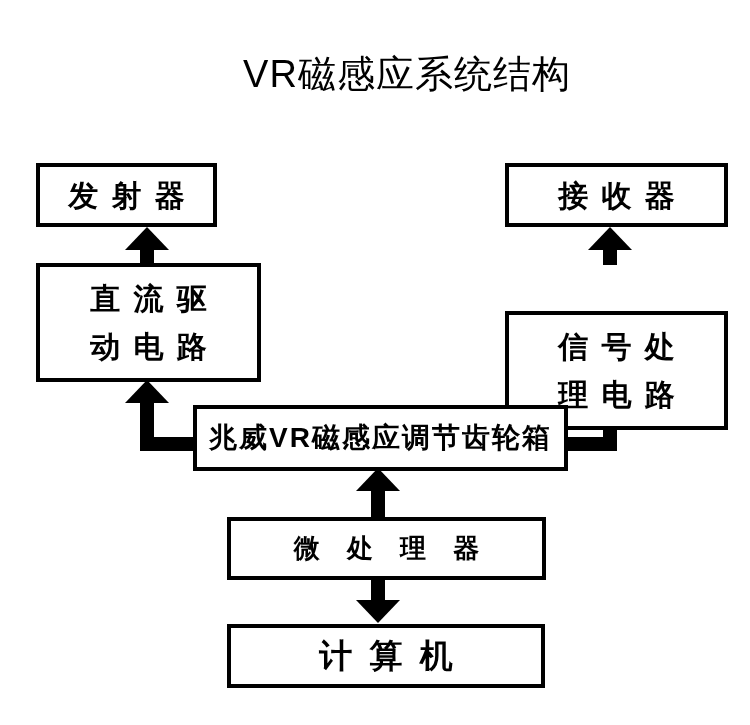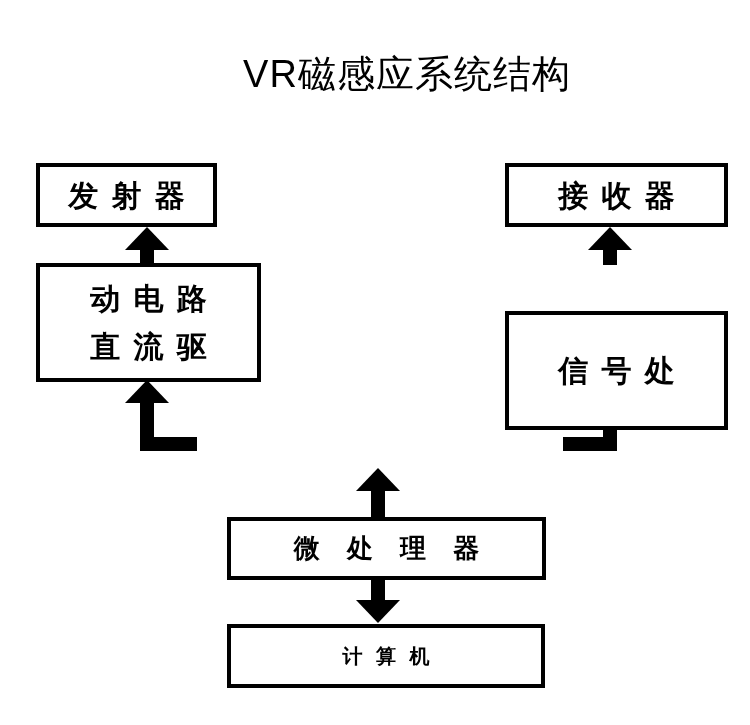--- a/index.html
+++ b/index.html
@@ -42,21 +42,21 @@
     word-spacing: 5px;
     line-height: 1.1;
     white-space: nowrap;
   }
   .n-transmitter { left: 36px;  top: 163px; width: 181px; height: 64px;  font-size: 30px; }
   .n-receiver    { left: 505px; top: 163px; width: 223px; height: 64px;  font-size: 30px; text-align: center; }
   .n-dcdrive     { left: 36px;  top: 263px; width: 225px; height: 119px; font-size: 30px; gap: 15px; }
   .n-signal      { left: 505px; top: 263px; width: 223px; height: 119px; font-size: 30px; gap: 15px; margin-top: 48px; }
   .n-gearbox     { left: 193px; top: 405px; width: 375px; height: 66px;  font-size: 28px; letter-spacing: 2px; }
   .n-micro       { left: 227px; top: 517px; width: 319px; height: 63px;  font-size: 26px; word-spacing: 20px; }
-  .n-computer    { left: 227px; top: 624px; width: 318px; height: 64px;  font-size: 20px; word-spacing: 8px; }
+  .n-computer    { left: 227px; top: 624px; width: 318px; height: 64px;  font-size: 33px; word-spacing: 8px; }
   svg.arrows {
     position: absolute;
     left: 0;
     top: 0;
     width: 750px;
     height: 725px;
     pointer-events: none;
   }
   svg.arrows path {
     stroke: #000000;
@@ -105,28 +105,32 @@
 
   <div class="node n-transmitter">
     <span>发 射 器</span>
   </div>
 
   <div class="node n-receiver">
     <span>接 收 器</span>
   </div>
 
   <div class="node n-dcdrive">
+    <span>直 流 驱</span>
     <span>动 电 路</span>
-    <span>直 流 驱</span>
   </div>
 
   <div class="node n-signal">
     <span>信 号 处</span>
+    <span>理 电 路</span>
   </div>
 
+  <div class="node n-gearbox">
+    <span>兆威VR磁感应调节齿轮箱</span>
+  </div>
 
   <div class="node n-micro">
     <span>微 处 理 器</span>
   </div>
 
   <div class="node n-computer">
     <span>计 算 机</span>
   </div>
 
 </div>

